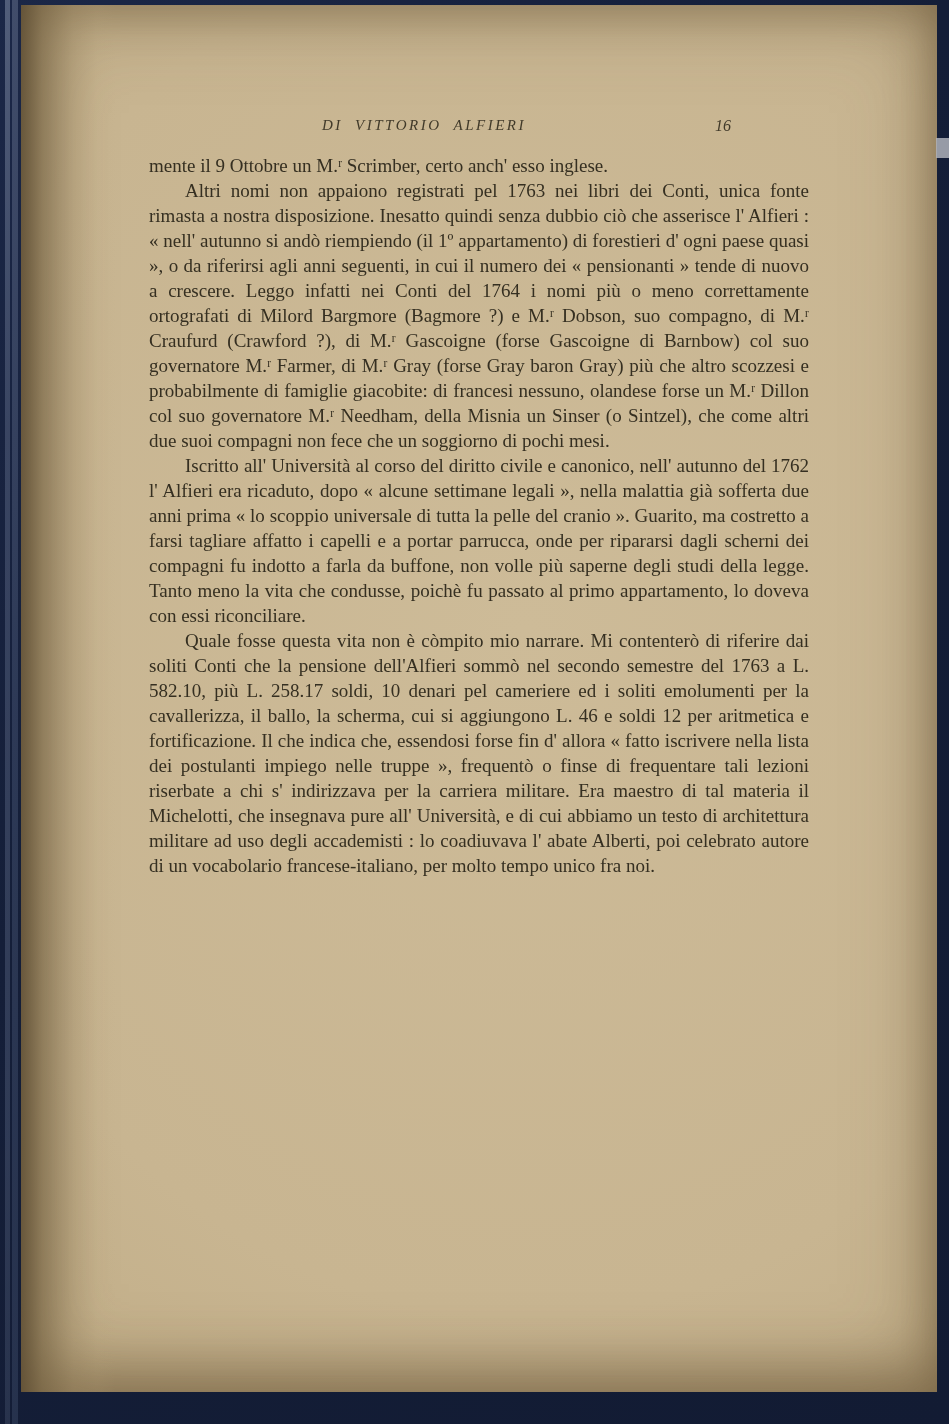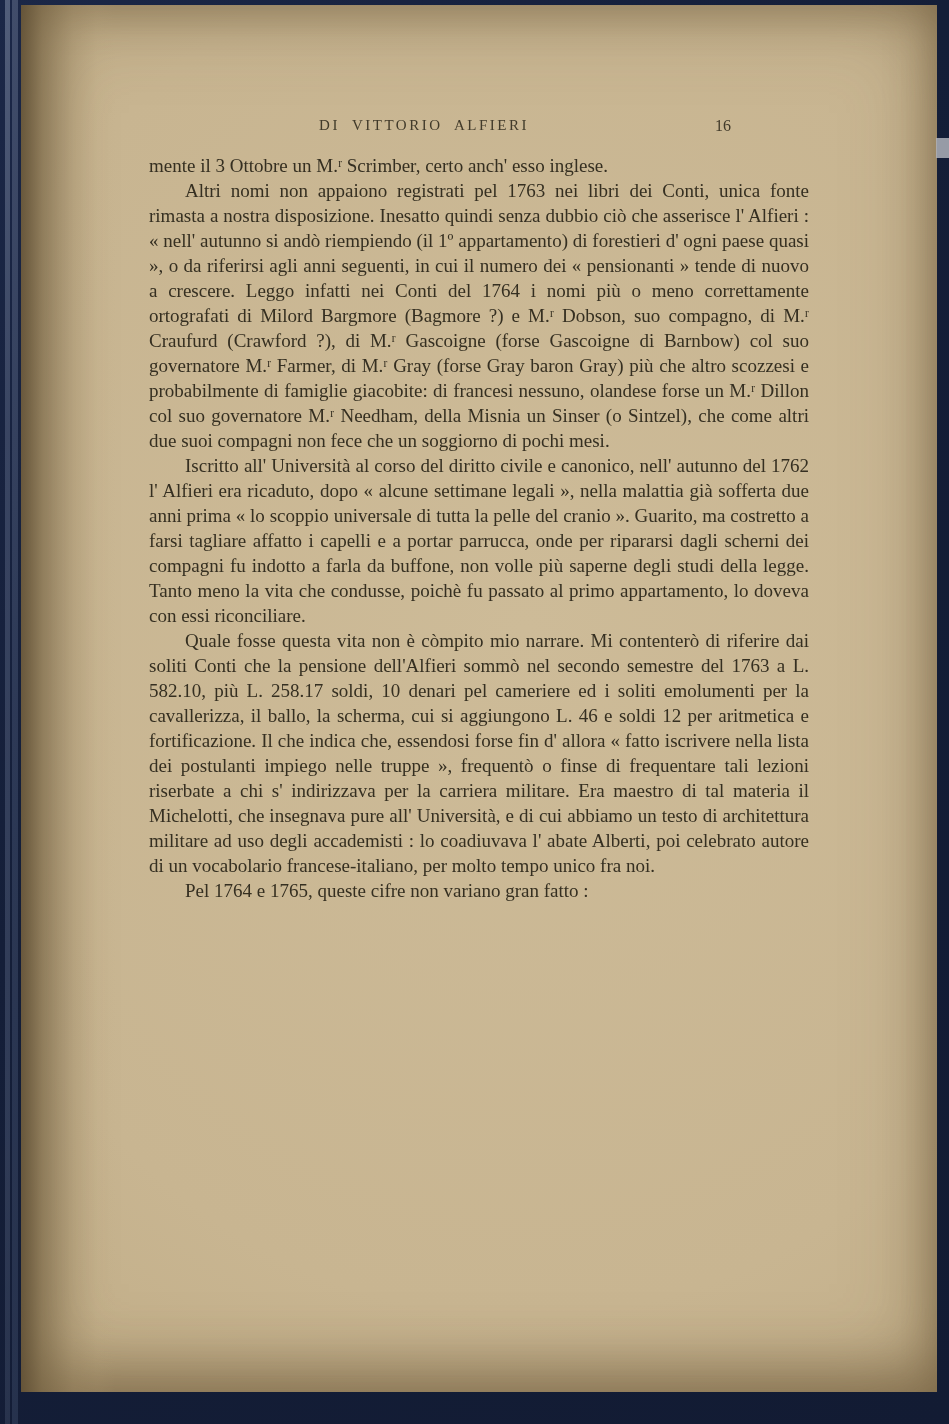--- a/index.html
+++ b/index.html
@@ -61,20 +61,21 @@
     width: 13px; height: 20px;
     background: #aeb2ba;
     opacity: .85;
   }
   .page-header {
     position: absolute;
     left: 128px; top: 112px;
     width: 660px;
     height: 24px;
     color: #413a2a;
+    font-style: italic;
   }
   .running-title {
     position: absolute;
     left: 0; right: 110px;
     text-align: center;
     font-size: 15px;
     letter-spacing: 2.5px;
     word-spacing: 6px;
     white-space: nowrap;
   }
@@ -110,21 +111,20 @@
 <div class="book-page">
   <div class="gutter-shadow"></div>
 
   <div class="page-header">
     <span class="running-title">DI VITTORIO ALFIERI</span>
     <span class="page-number">16</span>
   </div>
 
   <div class="text-block" id="text-block">
 
-  <p class="para">mente il 3 Ottobre un M.ʳ Scrimber, certo anch' esso inglese.</p>
+  <p class="para">mente il 9 Ottobre un M.ʳ Scrimber, certo anch' esso inglese.</p>
       <p class="para indent">Altri nomi non appaiono registrati pel 1763 nei libri dei Conti, unica fonte rimasta a nostra disposizione. Inesatto quindi senza dubbio ciò che asserisce l' Alfieri : « nell' autunno si andò riempiendo (il 1º appartamento) di forestieri d' ogni paese quasi », o da riferirsi agli anni seguenti, in cui il numero dei « pensionanti » tende di nuovo a crescere. Leggo infatti nei Conti del 1764 i nomi più o meno correttamente ortografati di Milord Bargmore (Bagmore ?) e M.ʳ Dobson, suo compagno, di M.ʳ Craufurd (Crawford ?), di M.ʳ Gascoigne (forse Gascoigne di Barnbow) col suo governatore M.ʳ Farmer, di M.ʳ Gray (forse Gray baron Gray) più che altro scozzesi e probabilmente di famiglie giacobite: di francesi nessuno, olandese forse un M.ʳ Dillon col suo governatore M.ʳ Needham, della Misnia un Sinser (o Sintzel), che come altri due suoi compagni non fece che un soggiorno di pochi mesi.</p>
       <p class="para indent">Iscritto all' Università al corso del diritto civile e canonico, nell' autunno del 1762 l' Alfieri era ricaduto, dopo « alcune settimane legali », nella malattia già sofferta due anni prima « lo scoppio universale di tutta la pelle del cranio ». Guarito, ma costretto a farsi tagliare affatto i capelli e a portar parrucca, onde per ripararsi dagli scherni dei compagni fu indotto a farla da buffone, non volle più saperne degli studi della legge. Tanto meno la vita che condusse, poichè fu passato al primo appartamento, lo doveva con essi riconciliare.</p>
       <p class="para indent">Quale fosse questa vita non è còmpito mio narrare. Mi contenterò di riferire dai soliti Conti che la pensione dell'Alfieri sommò nel secondo semestre del 1763 a L. 582.10, più L. 258.17 soldi, 10 denari pel cameriere ed i soliti emolumenti per la cavallerizza, il ballo, la scherma, cui si aggiungono L. 46 e soldi 12 per aritmetica e fortificazione. Il che indica che, essendosi forse fin d' allora « fatto iscrivere nella lista dei postulanti impiego nelle truppe », frequentò o finse di frequentare tali lezioni riserbate a chi s' indirizzava per la carriera militare. Era maestro di tal materia il Michelotti, che insegnava pure all' Università, e di cui abbiamo un testo di architettura militare ad uso degli accademisti : lo coadiuvava l' abate Alberti, poi celebrato autore di un vocabolario francese-italiano, per molto tempo unico fra noi.</p>
-      <p class="para indent">Pel 1764 e 1765, queste cifre non variano gran fatto :</p>
     </div>
 </div>
 
 <div class="scan-artifact"></div>
 
 </body></html>

